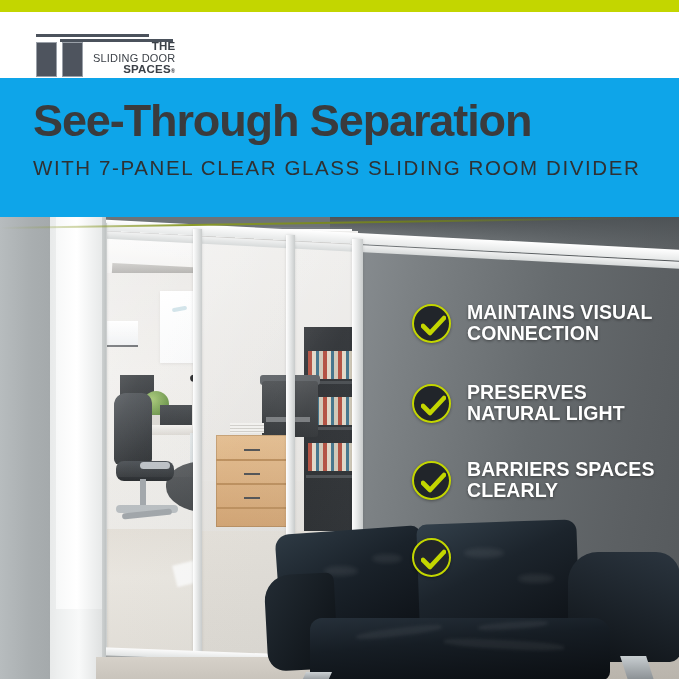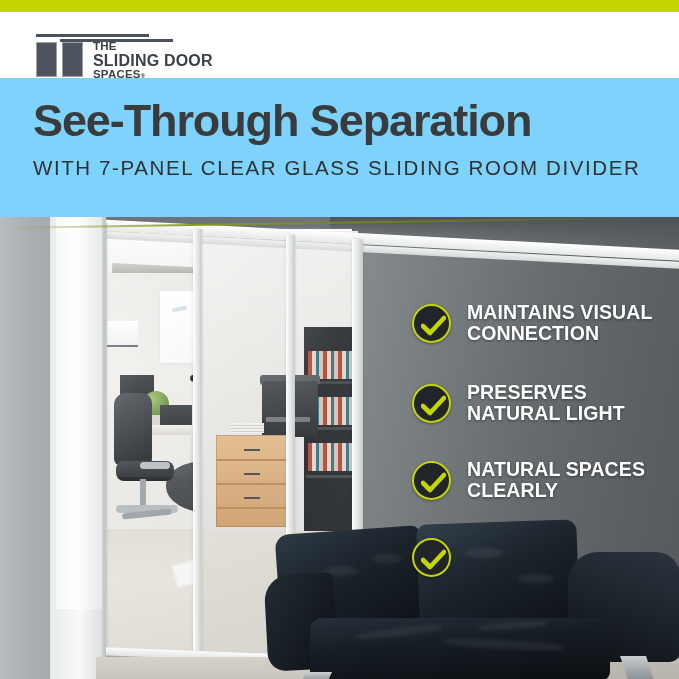--- a/index.html
+++ b/index.html
@@ -9,35 +9,35 @@
     font-family:"Liberation Sans", sans-serif;
     overflow:hidden;
     position:relative;
   }
   #ad { position:relative; width:679px; height:679px; overflow:hidden; background:#fff; }
 
   
   .top-strip { position:absolute; left:0; top:0; width:679px; height:12px; background:#c3d600; }
 
   
-  .logo-band { position:absolute; left:0; top:12px; width:619px; height:66px; background:#ffffff; }
+  .logo-band { position:absolute; left:0; top:12px; width:619px; height:66px; background:#ffffff;text-align:right; }
   .logo { position:absolute; left:33px; top:20px; width:180px; height:48px; }
   .logo-track-a { position:absolute; left:3px; top:2px; width:113px; height:3px; background:#4b525c; }
   .logo-track-b { position:absolute; left:27px; top:7px; width:113px; height:3px; background:#4b525c; }
   .logo-panel { position:absolute; top:10px; width:21px; height:35px; background:#4e545e; border:1px solid #9aa0a8; }
   .logo-panel.p1 { left:3px; }
   .logo-panel.p2 { left:29px; }
   .logo-text { position:absolute; left:60px; top:9px; color:#3c4148; line-height:1.02; }
   .logo-l1 { font-size:11.5px; font-weight:bold; letter-spacing:.2px; }
-  .logo-l2 { font-size:16px; font-weight:bold; letter-spacing:.2px; }
+  .logo-l2 { font-size:11px; font-weight:normal; letter-spacing:.2px; }
   .logo-l3 { font-size:11.5px; font-weight:bold; letter-spacing:.2px; }
   .logo-l3 sup { font-size:6px; vertical-align:baseline; position:relative; top:0px; }
 
   
-  .headline-band { position:absolute; left:0; top:78px; width:679px; height:139px; background:#7dd3fc; }
+  .headline-band { position:absolute; left:0; top:78px; width:679px; height:139px; background:#0ea5e9; }
   .headline {
     position:absolute; left:33px; top:20px;
     font-size:45px; font-weight:bold; color:#3a3b3d;
     letter-spacing:-1.1px; line-height:1;
     white-space:nowrap;
   }
   .subhead {
     position:absolute; left:33px; top:80px;
     font-size:20.5px; font-weight:300; color:#2f3133;
     letter-spacing:1.6px; line-height:1; white-space:nowrap;
@@ -529,21 +529,21 @@
       </div>
     </div>
 
     <div class="feature f2">
       <div class="badge">
         <svg width="25" height="21" viewBox="0 0 25 21" aria-hidden="true">
           <polyline points="2,11 9,18 23,3" fill="none" stroke="#c3d600" stroke-width="4.6" stroke-linecap="round" stroke-linejoin="round"></polyline>
         </svg>
       </div>
       <div class="feature-text">
-        <div>NATURAL SPACES</div>
+        <div>BARRIERS SPACES</div>
         <div>CLEARLY</div>
       </div>
     </div>
 
     <div class="feature f3">
       <div class="badge">
         <svg width="25" height="21" viewBox="0 0 25 21" aria-hidden="true">
           <polyline points="2,11 9,18 23,3" fill="none" stroke="#c3d600" stroke-width="4.6" stroke-linecap="round" stroke-linejoin="round"></polyline>
         </svg>
       </div>

